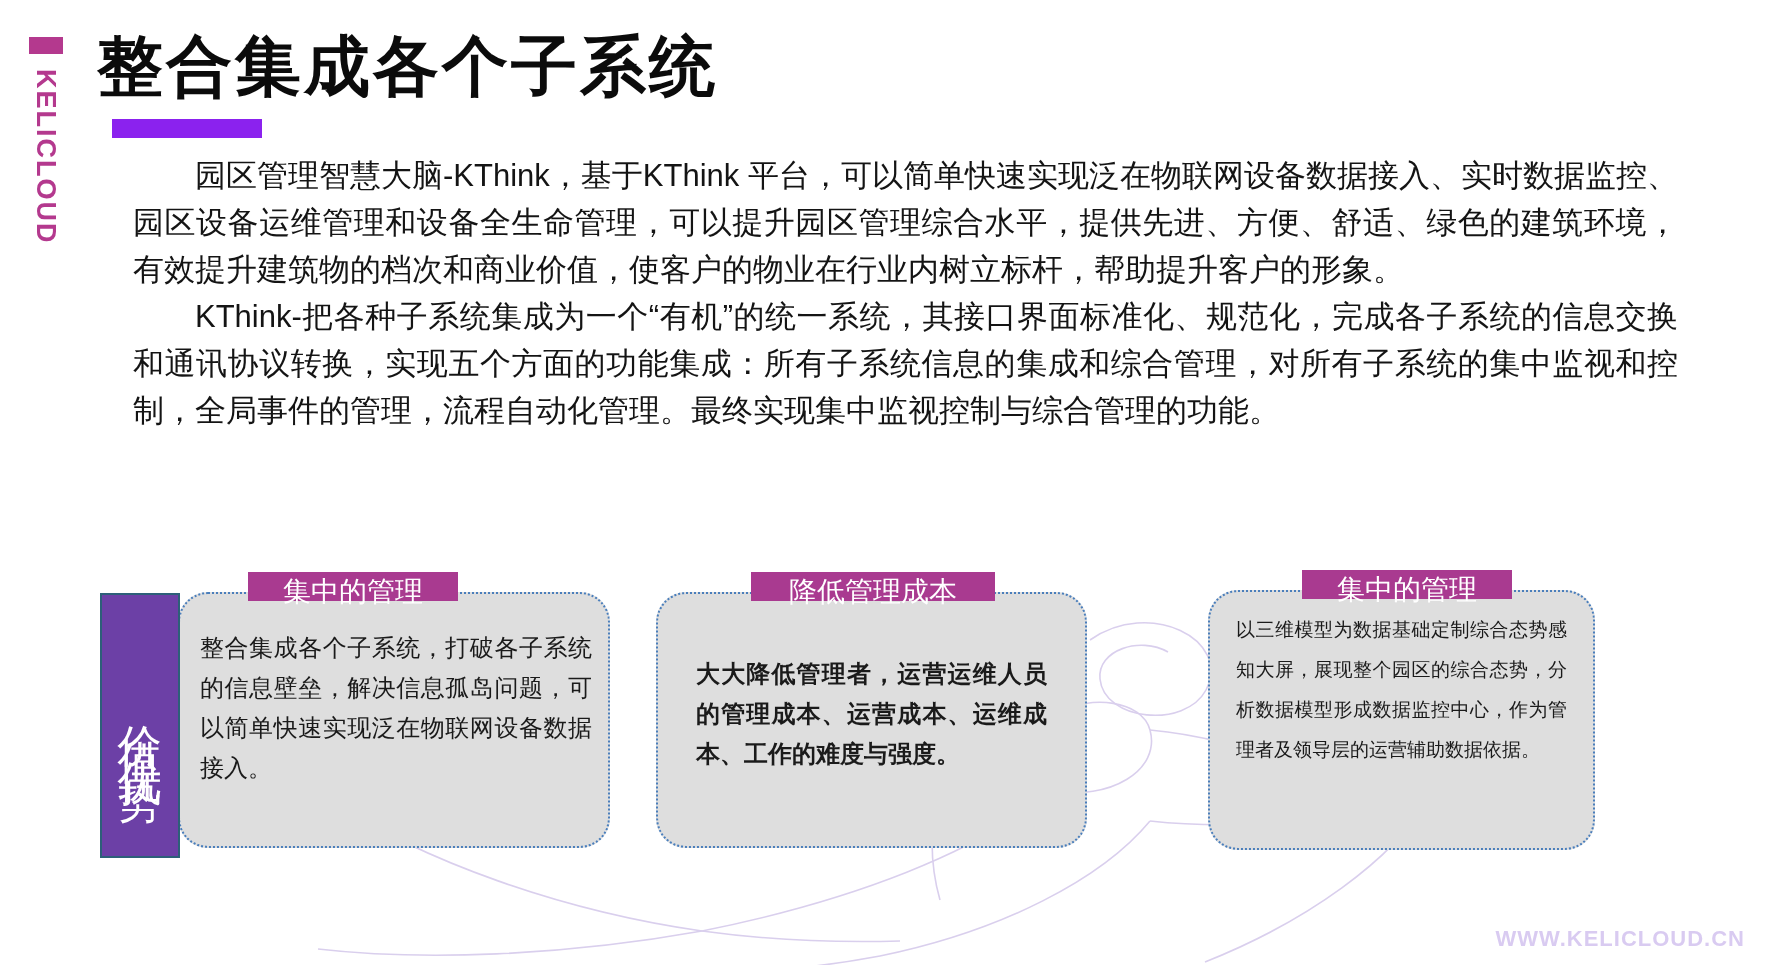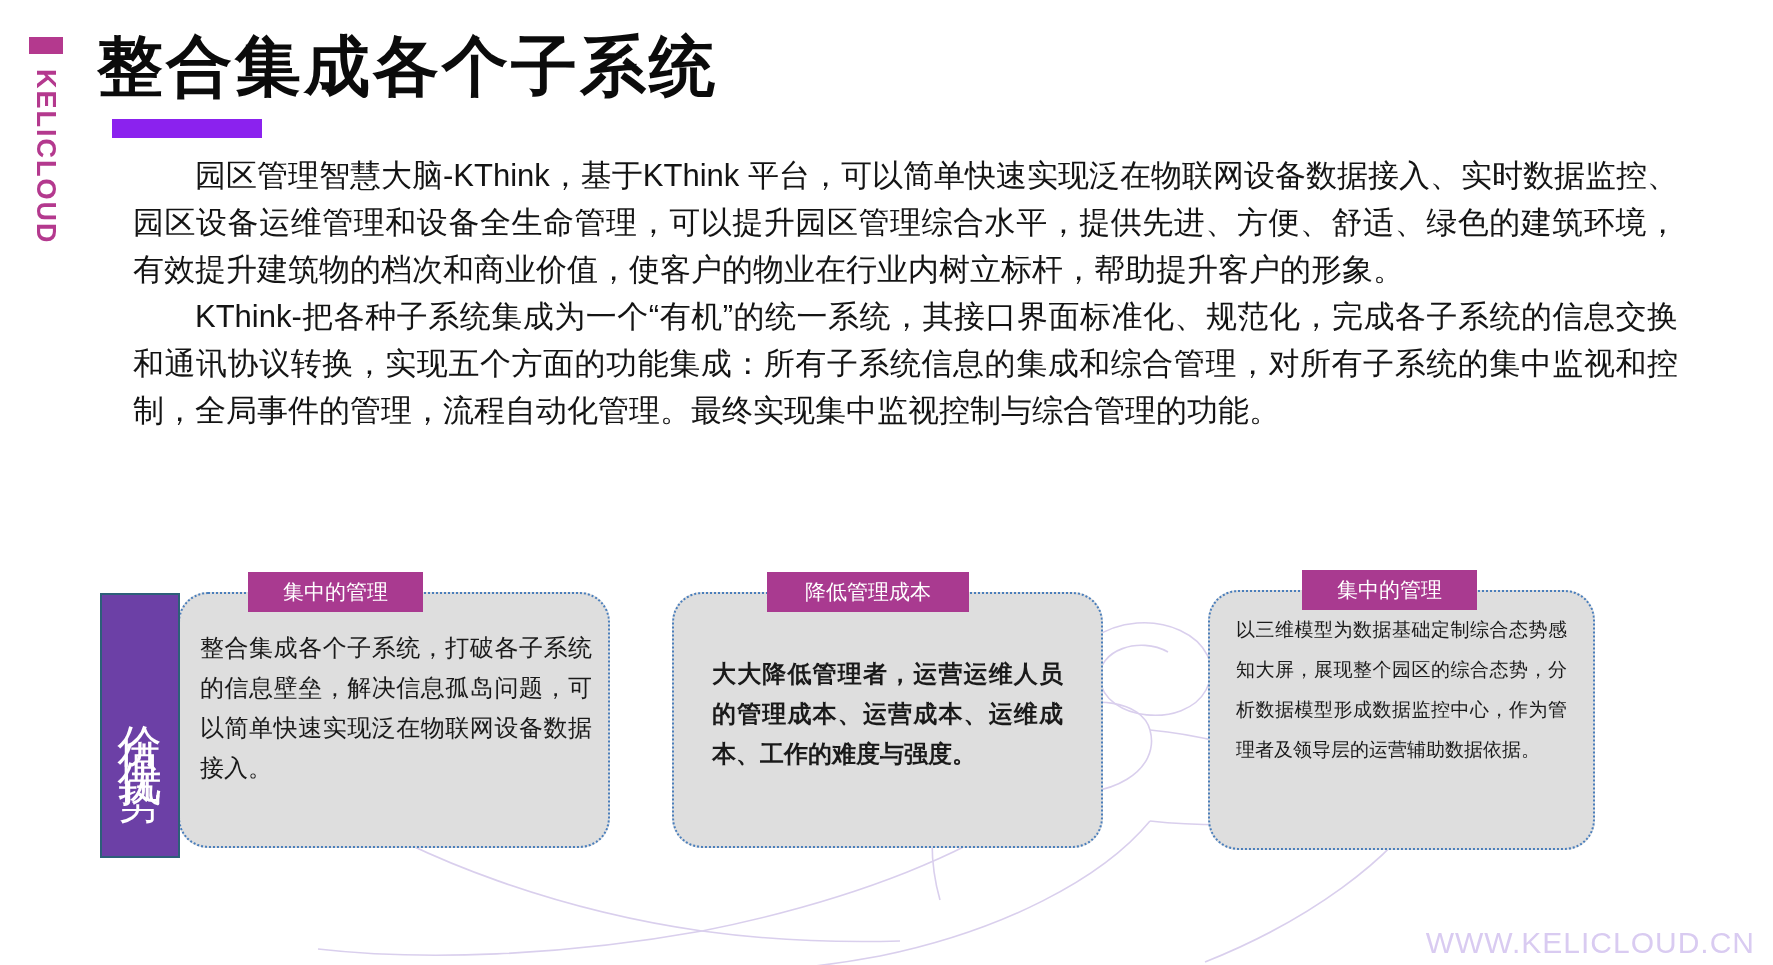--- a/index.html
+++ b/index.html
@@ -61,27 +61,27 @@
 
   .card{
     position:absolute;top:592px;height:256px;
     background:var(--card-gray,#DEDEDE);
     border:2px dotted var(--dot-blue,#4A7EBB);
     border-radius:30px;
     box-sizing:border-box;
     z-index:2;
   }
   .card--1{left:178px;width:432px;}
-  .card--2{left:672px;width:431px;}
+  .card--2{left:656px;width:431px;}
   .card--3{left:1208px;width:387px;height:260px;top:590px;}
 
   .card-header{
-    position:absolute;top:-22px;height:40px;line-height:40px;
+    position:absolute;top:-22px;height:29px;line-height:40px;
     background:var(--header-magenta,#A93A90);
-    color:#ffffff;font-size:21px;text-align:center;
+    color:#ffffff;font-size:28px;text-align:center;
     padding:0 35px;white-space:nowrap;
     z-index:4;
     font-family:Liberation Serif, serif;
   }
   .card--1 .card-header{left:68px;}
   .card--2 .card-header{left:93px;padding:0 38px;}
   .card--3 .card-header{left:92px;}
 
   .card-body{
     color:#1a1a1a;font-size:24px;line-height:40px;
@@ -92,22 +92,22 @@
   .card--3 .card-body{padding:18px 26px 0 26px;font-size:19px;}
 
   
   .watermark{
     position:absolute;left:0;top:0;width:1773px;height:965px;
     z-index:1;pointer-events:none;
   }
 
   
   .site-url{
-    position:absolute;right:18px;top:926px;
-    font-size:30px;font-weight:normal;letter-spacing:1px;
+    position:absolute;right:28px;top:926px;
+    font-size:22px;font-weight:bold;letter-spacing:1px;
     color:var(--footer-lavender,#D9CBF1);
     z-index:4;
   }
 </style>
 </head>
 <body>
 
 <div class="slide">
 
   <div class="logo">

